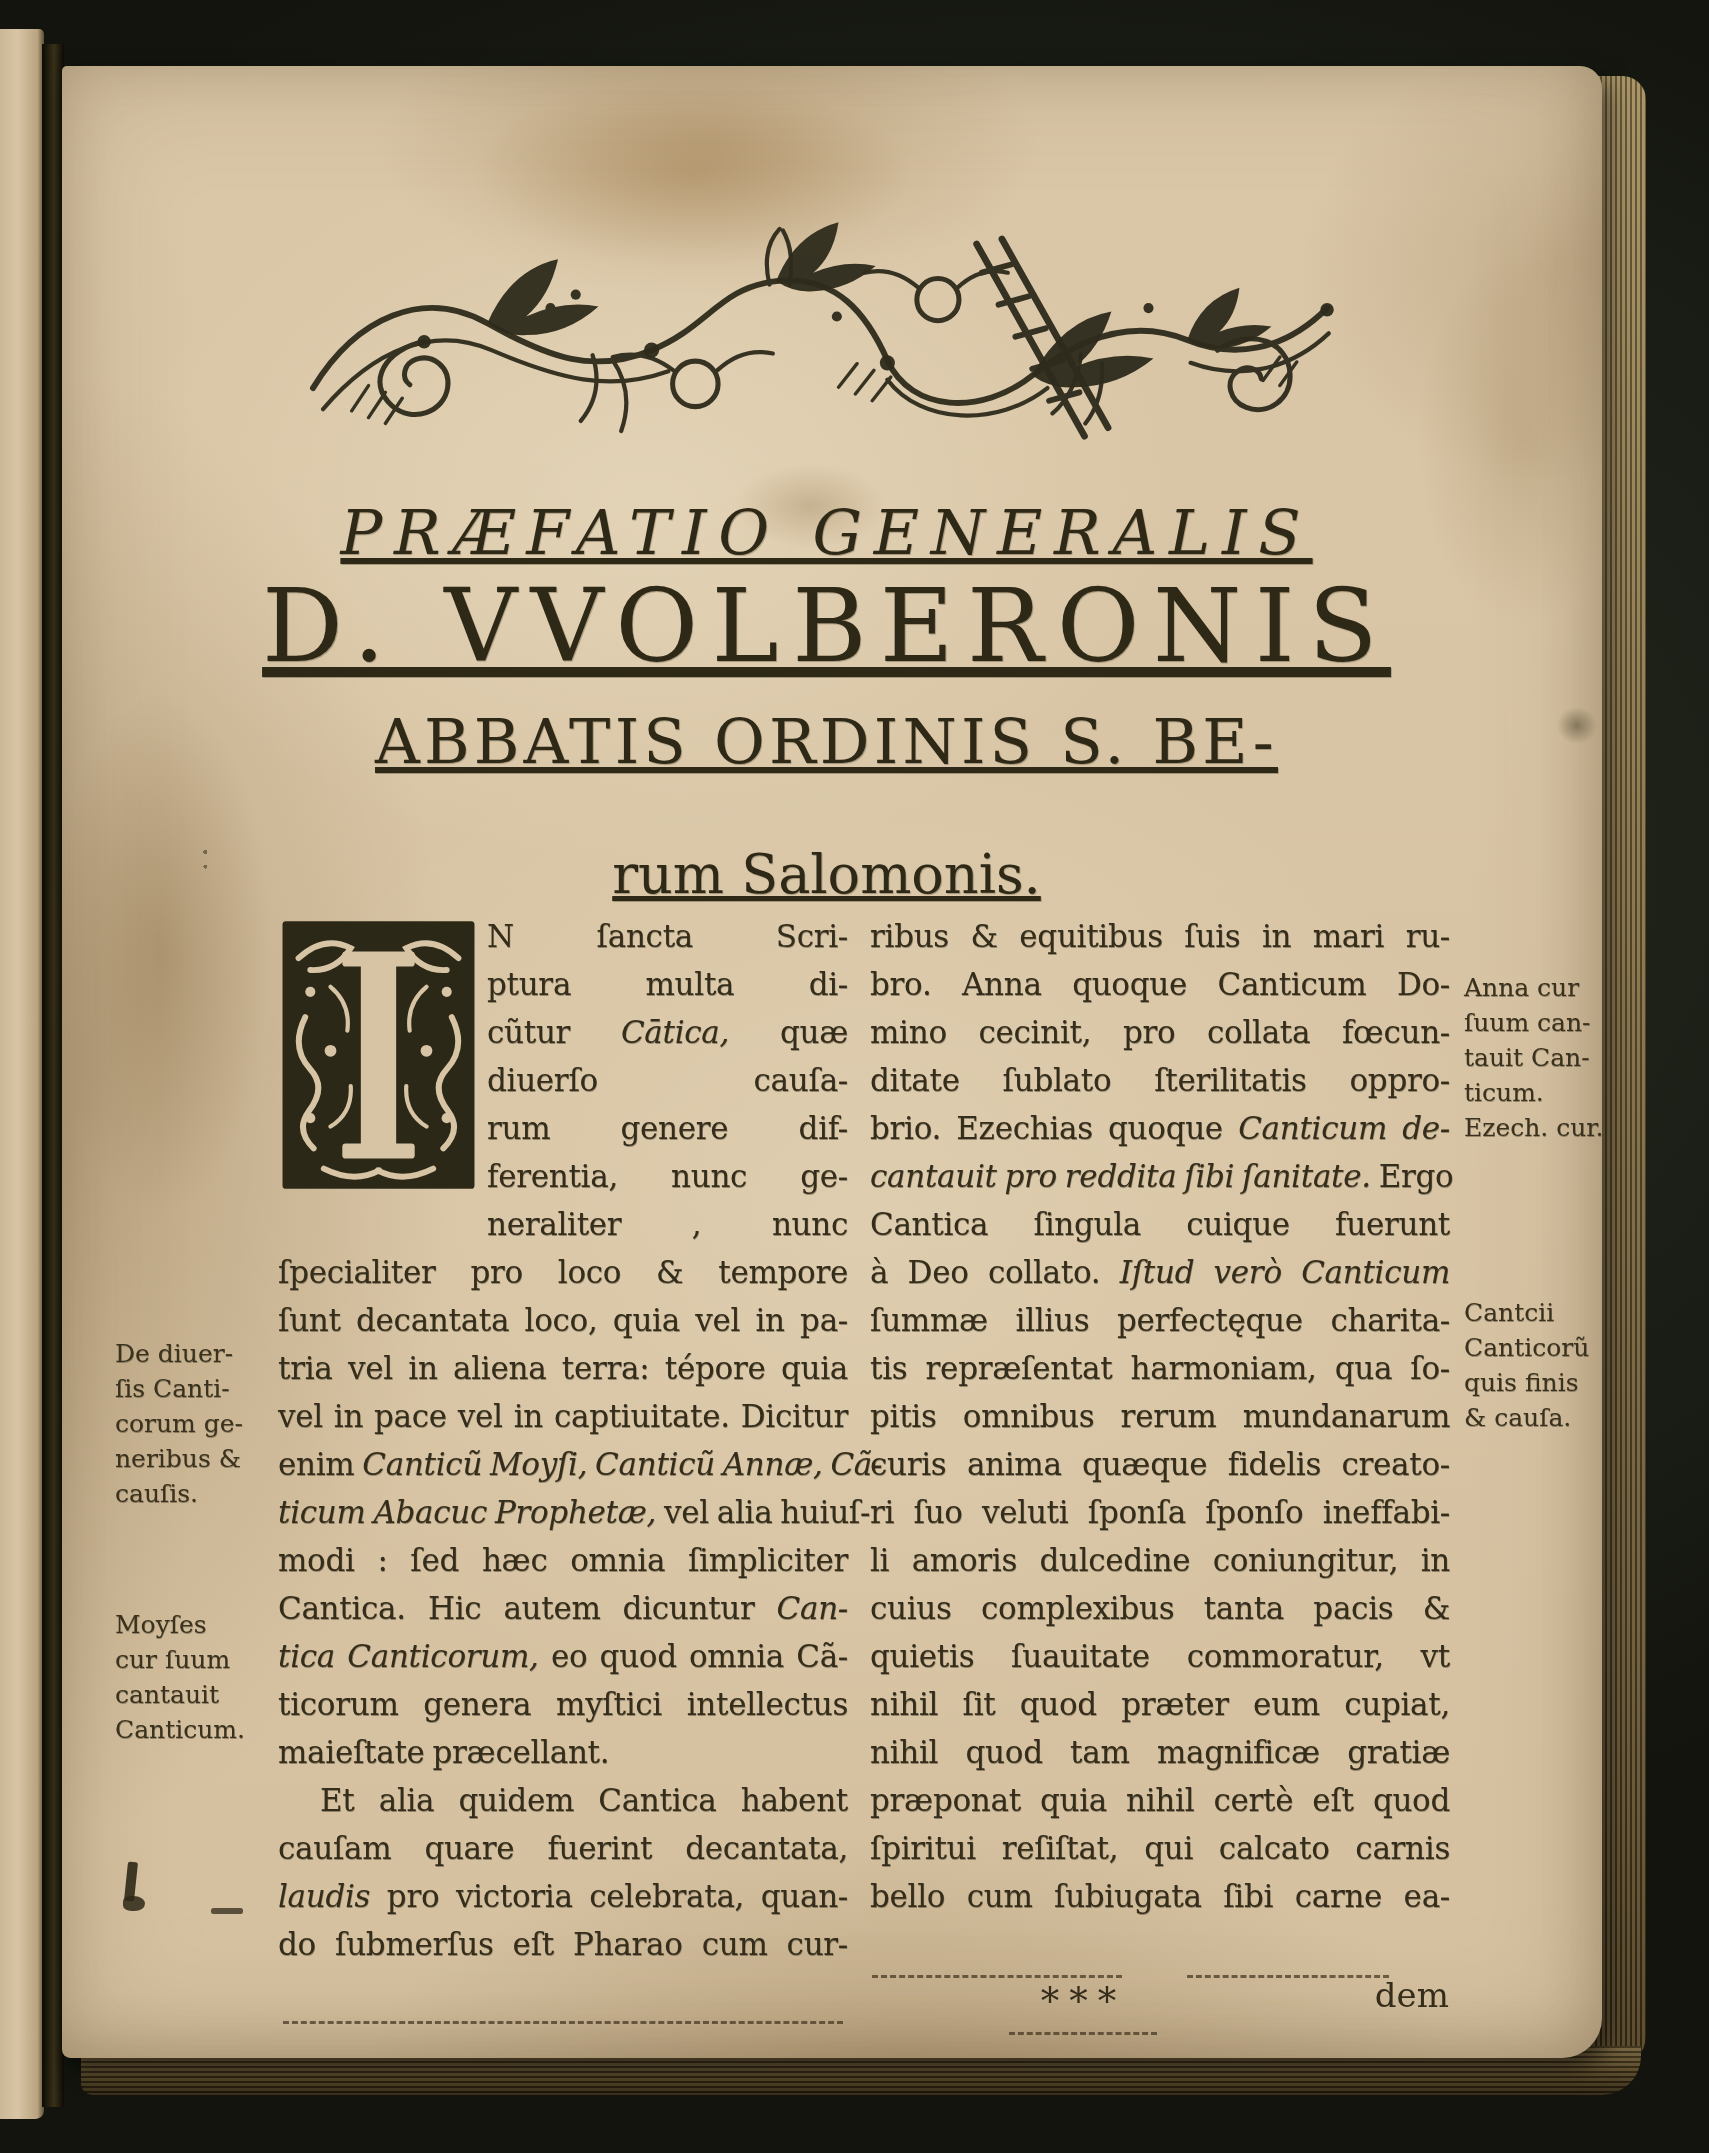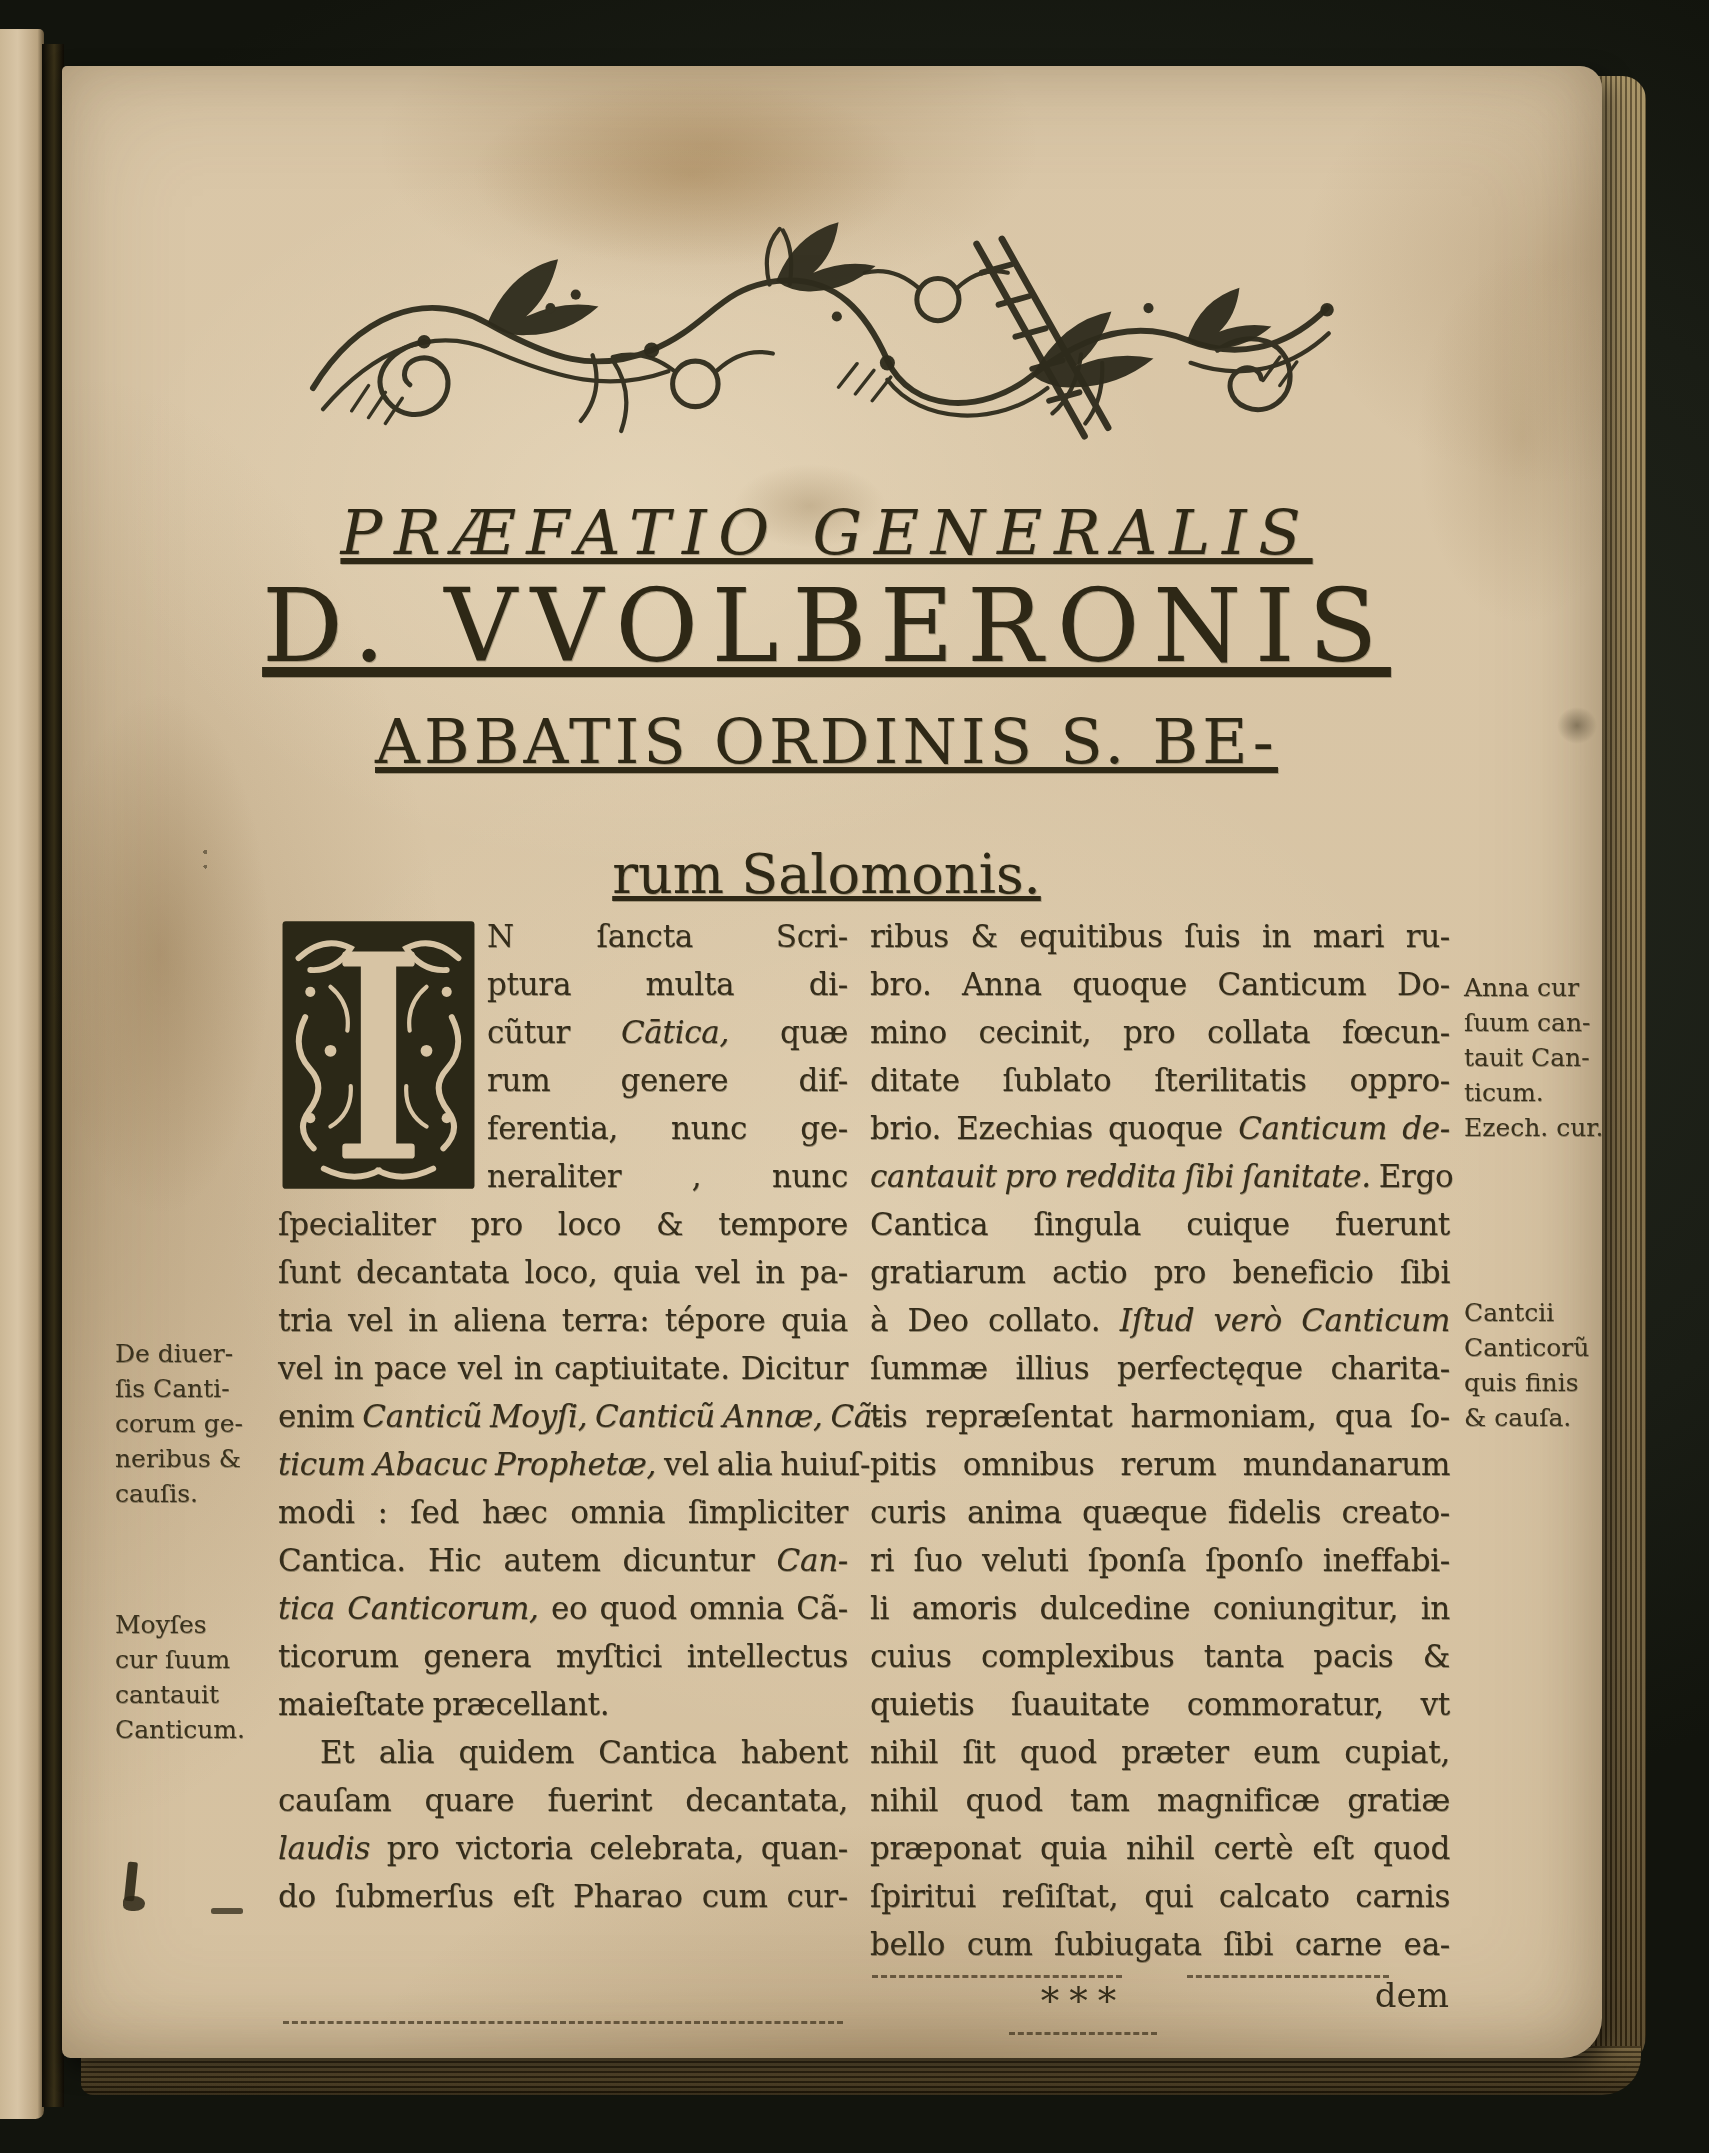--- a/index.html
+++ b/index.html
@@ -165,20 +165,21 @@
         <circle cx="198" cy="240" r="6"></circle>
       <circle cx="60" cy="160" r="7"></circle>
         <circle cx="174" cy="160" r="7"></circle>
     </g>
   </svg>
 
   <div class="col left">
     <div class="line j wrap"><span>N ſancta Scri-</span></div>
     <div class="line j wrap"><span>ptura multa di-</span></div>
     <div class="line j wrap"><span>cũtur </span><span class="it">Cātica,</span><span> quæ</span></div>
+    <div class="line j wrap"><span>diuerſo cauſa-</span></div>
     <div class="line j wrap"><span>rum genere dif-</span></div>
     <div class="line j wrap"><span>ferentia, nunc ge-</span></div>
     <div class="line j wrap"><span>neraliter , nunc</span></div>
     <div class="line j"><span>ſpecialiter pro loco &amp; tempore</span></div>
     <div class="line j"><span>ſunt decantata loco, quia vel in pa-</span></div>
     <div class="line j"><span>tria vel in aliena terra: tépore quia</span></div>
     <div class="line j"><span>vel in pace vel in captiuitate. Dicitur</span></div>
     <div class="line j"><span>enim </span><span class="it">Canticũ Moyſi, Canticũ Annæ, Cã-</span></div>
     <div class="line j"><span class="it">ticum Abacuc Prophetæ,</span><span> vel alia huiuſ-</span></div>
     <div class="line j"><span>modi : ſed hæc omnia ſimpliciter</span></div>
@@ -193,21 +194,20 @@
   </div>
 
   <div class="col right">
     <div class="line j"><span>ribus &amp; equitibus ſuis in mari ru-</span></div>
     <div class="line j"><span>bro. Anna quoque Canticum Do-</span></div>
     <div class="line j"><span>mino cecinit, pro collata fœcun-</span></div>
     <div class="line j"><span>ditate ſublato ſterilitatis oppro-</span></div>
     <div class="line j"><span>brio. Ezechias quoque </span><span class="it">Canticum de-</span></div>
     <div class="line j"><span class="it">cantauit pro reddita ſibi ſanitate.</span><span> Ergo</span></div>
     <div class="line j"><span>Cantica ſingula cuique fuerunt</span></div>
-    <div class="line j"><span>gratiarum actio pro beneficio ſibi</span></div>
     <div class="line j"><span>à Deo collato. </span><span class="it">Iſtud verò Canticum</span></div>
     <div class="line j"><span>ſummæ illius perfectęque charita-</span></div>
     <div class="line j"><span>tis repræſentat harmoniam, qua ſo-</span></div>
     <div class="line j"><span>pitis omnibus rerum mundanarum</span></div>
     <div class="line j"><span>curis anima quæque fidelis creato-</span></div>
     <div class="line j"><span>ri ſuo veluti ſponſa ſponſo ineffabi-</span></div>
     <div class="line j"><span>li amoris dulcedine coniungitur, in</span></div>
     <div class="line j"><span>cuius complexibus tanta pacis &amp;</span></div>
     <div class="line j"><span>quietis ſuauitate commoratur, vt</span></div>
     <div class="line j"><span>nihil ſit quod præter eum cupiat,</span></div>

